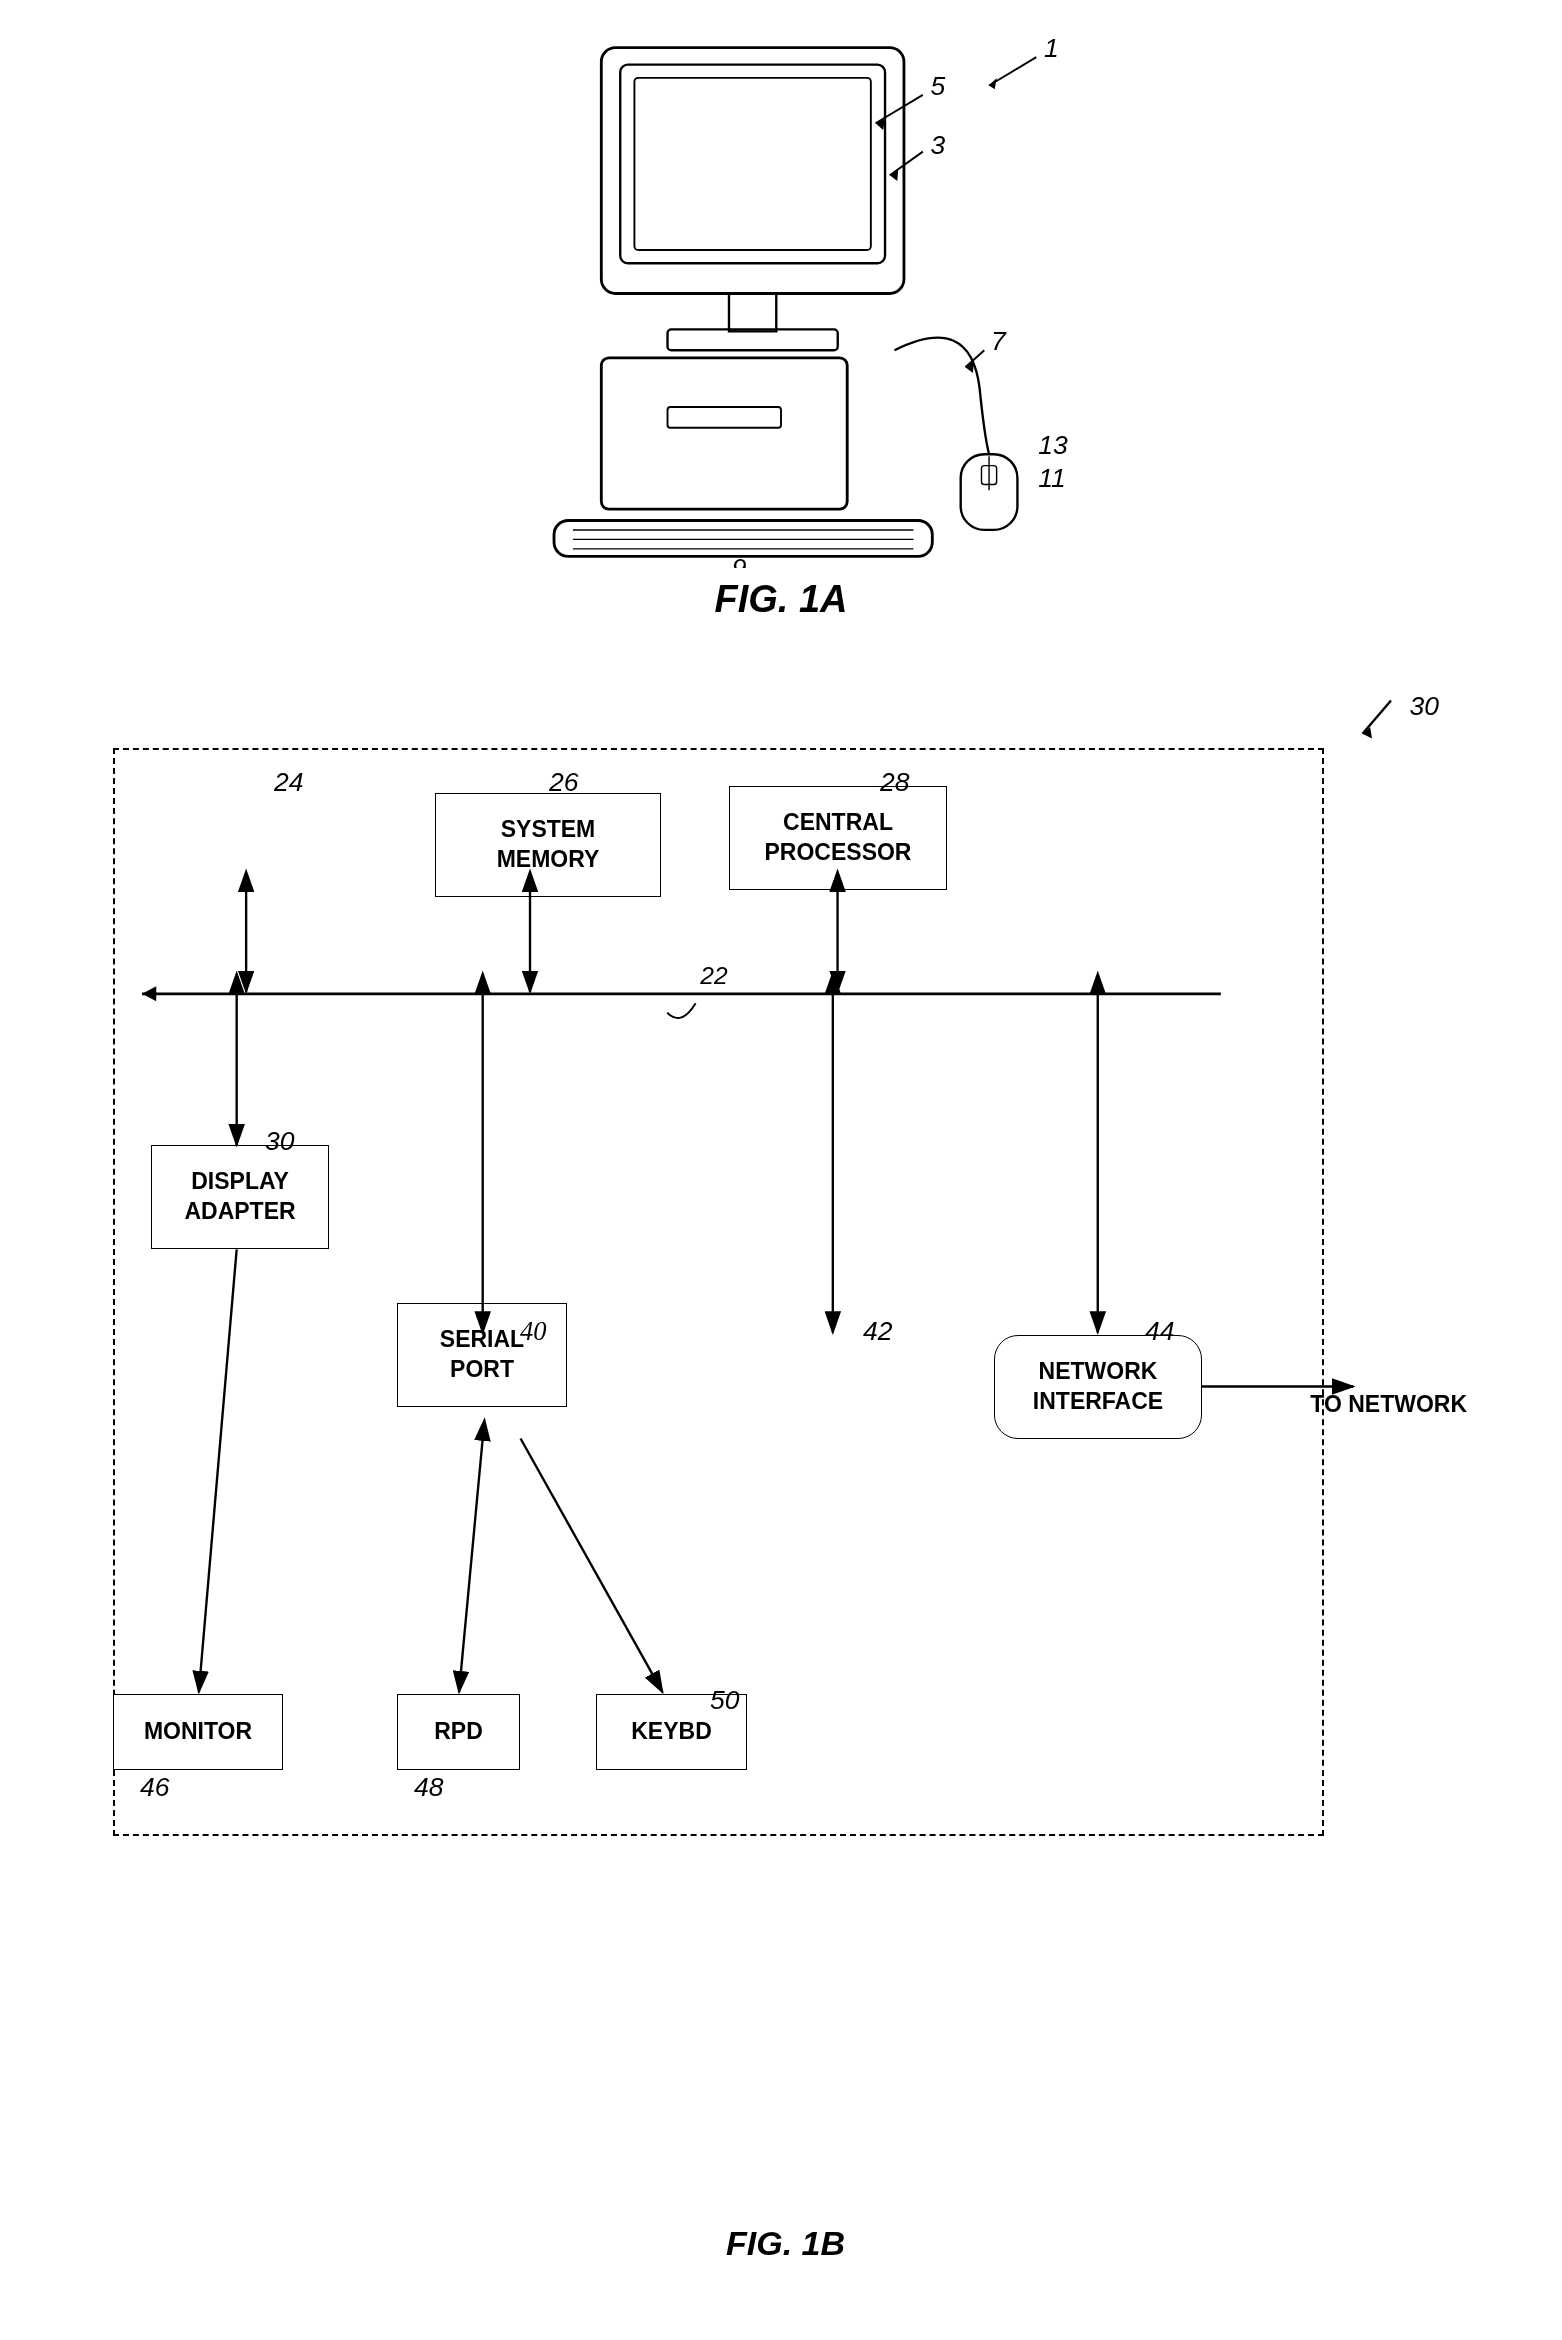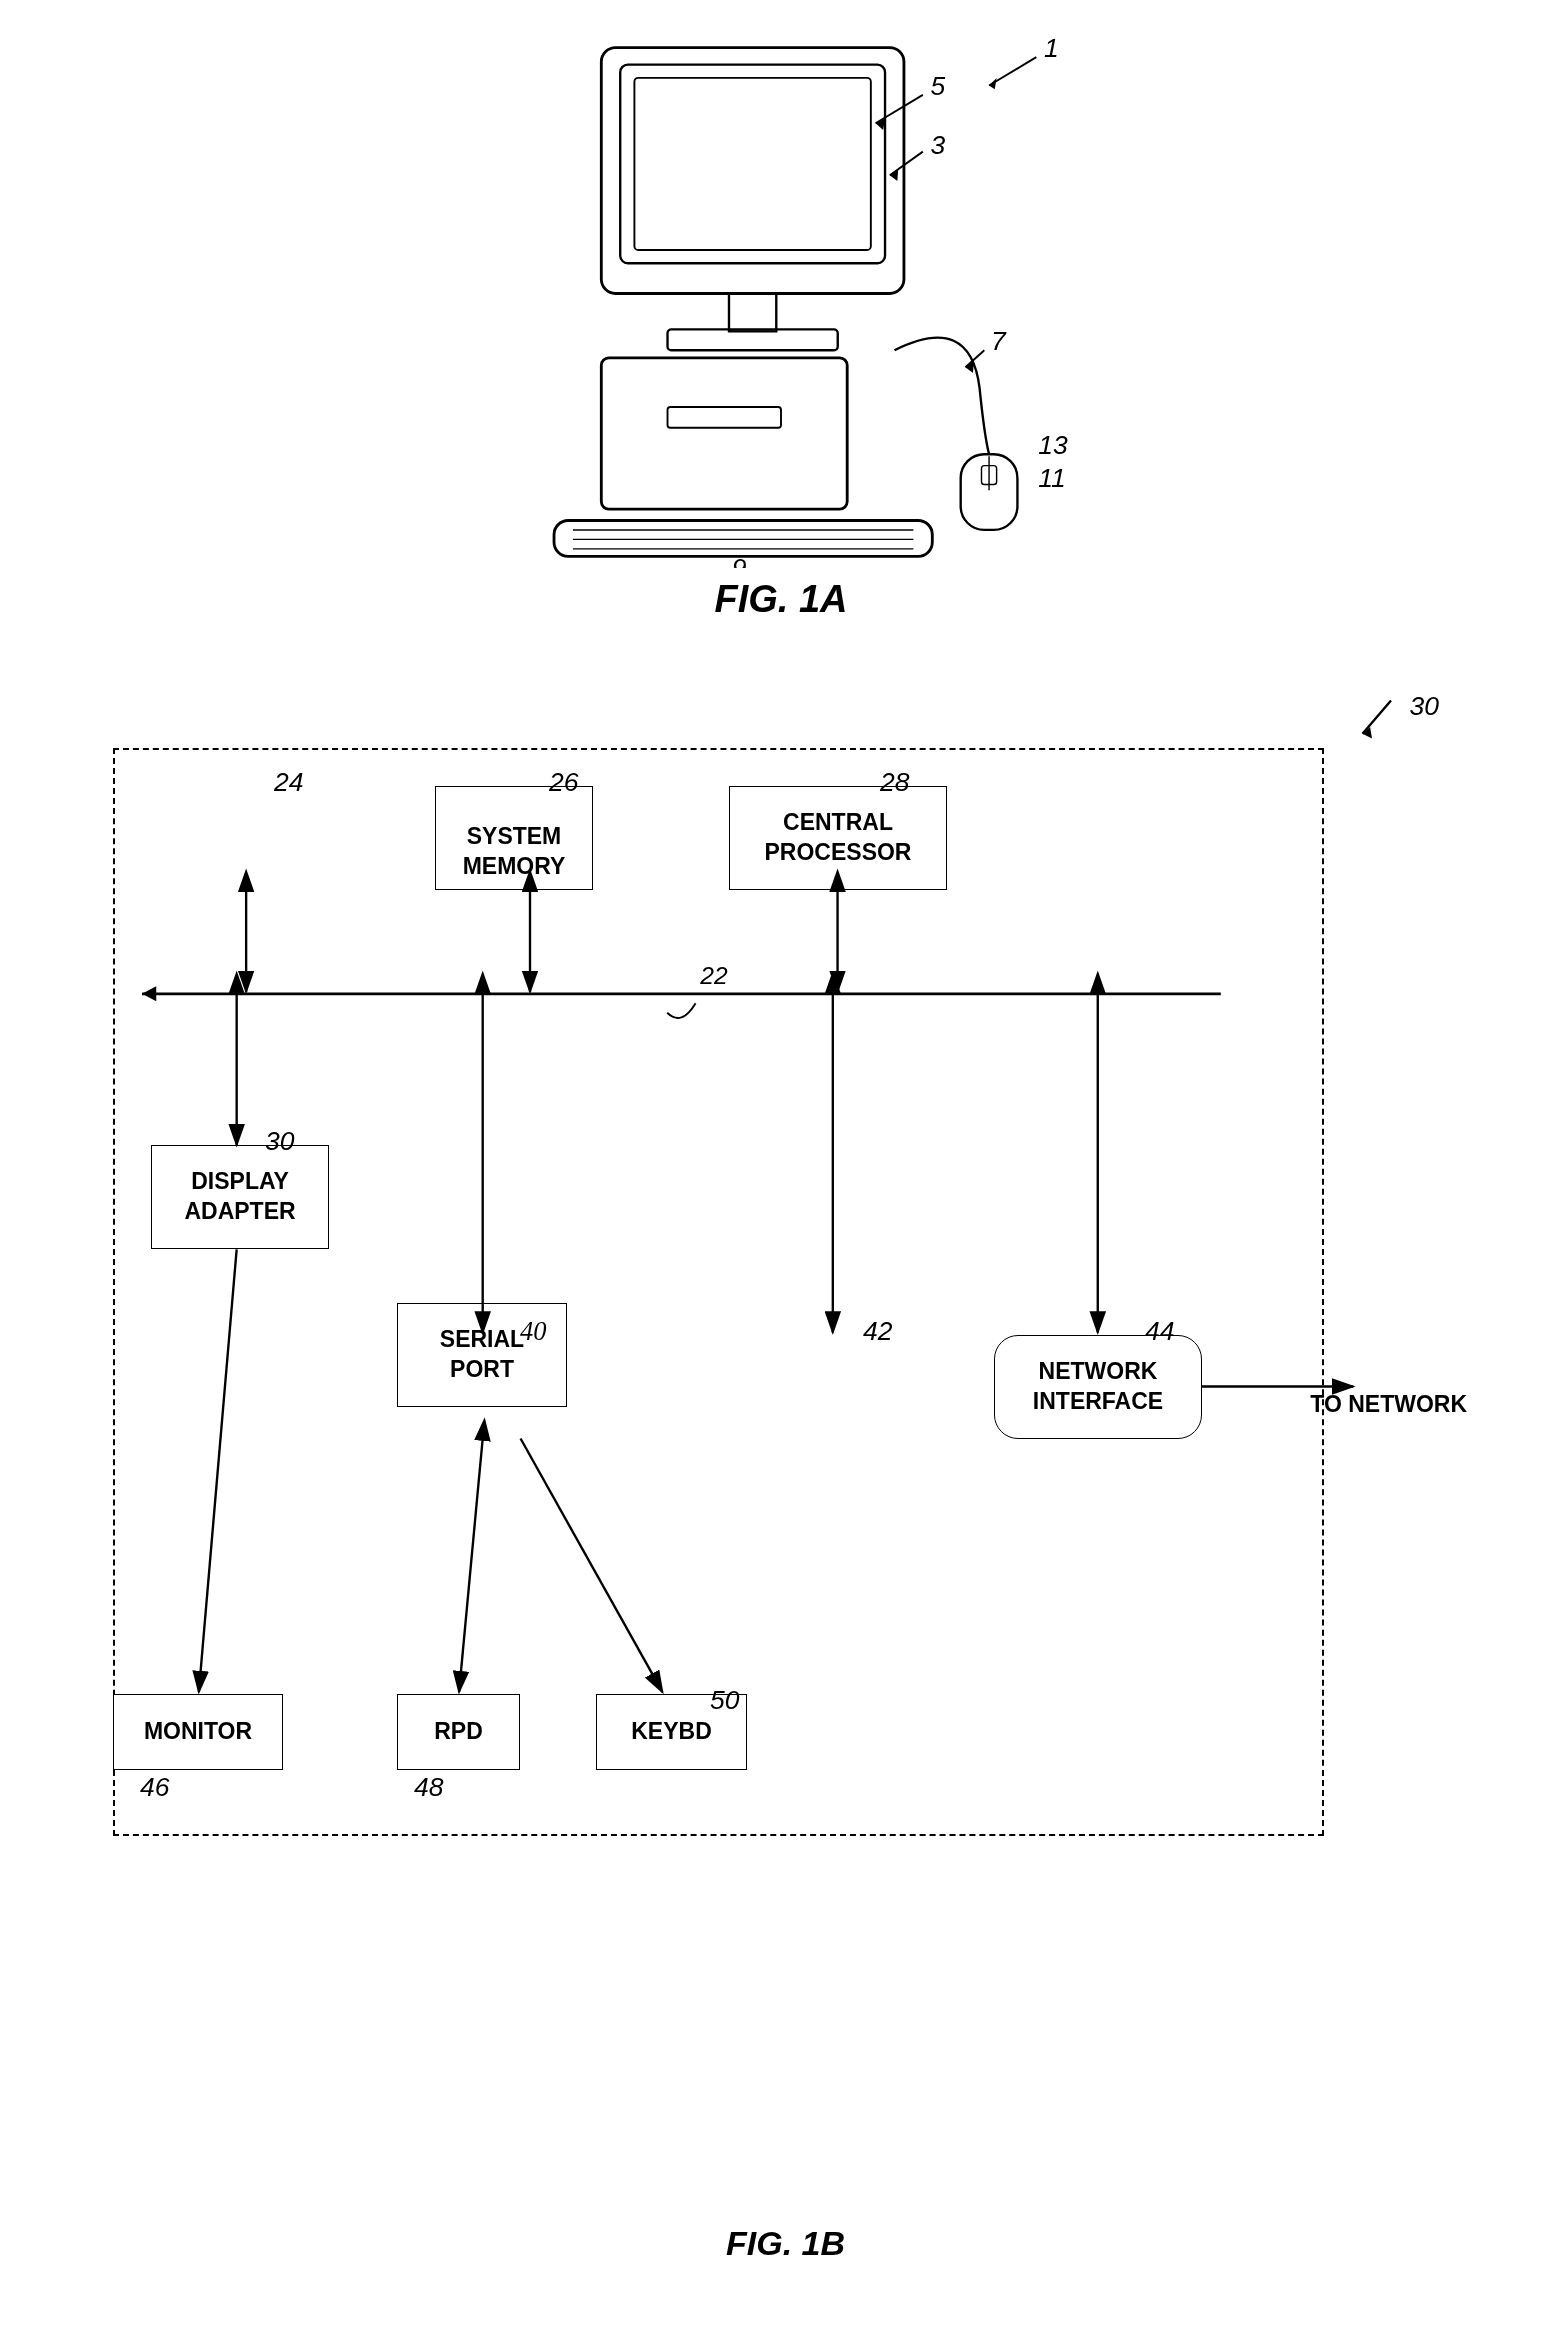--- a/index.html
+++ b/index.html
@@ -181,21 +181,21 @@
 
       <svg style="position:absolute;top:0;right:76px;width:76px;height:57px;" viewBox="0 0 80 60" width="76" height="57">
         <line x1="60" y1="10" x2="30" y2="45" stroke="#000" stroke-width="2.5"></line>
         <polygon points="30,45 38,38 40,50" fill="#000"></polygon>
       </svg>
 
       <div class="dashed-box"></div>
 
       <div class="ref-num" style="top:76px; left:189px;">24</div>
 
-      <div class="block-box" style="top:95px; left:350px; width:158px; height:104px;align-items:flex-end;">
+      <div class="block-box" style="top:102px; left:350px; width:226px; height:104px;">
         <span>SYSTEM<br>MEMORY</span>
       </div>
       <div class="ref-num" style="top:76px; left:464px;">26</div>
 
       <div class="block-box" style="top:95px; left:644px; width:218px; height:104px;">
         <span>CENTRAL<br>PROCESSOR</span>
       </div>
       <div class="ref-num" style="top:76px; left:795px;">28</div>
 
       <div class="block-box" style="top:454px; left:66px; width:178px; height:104px;">

